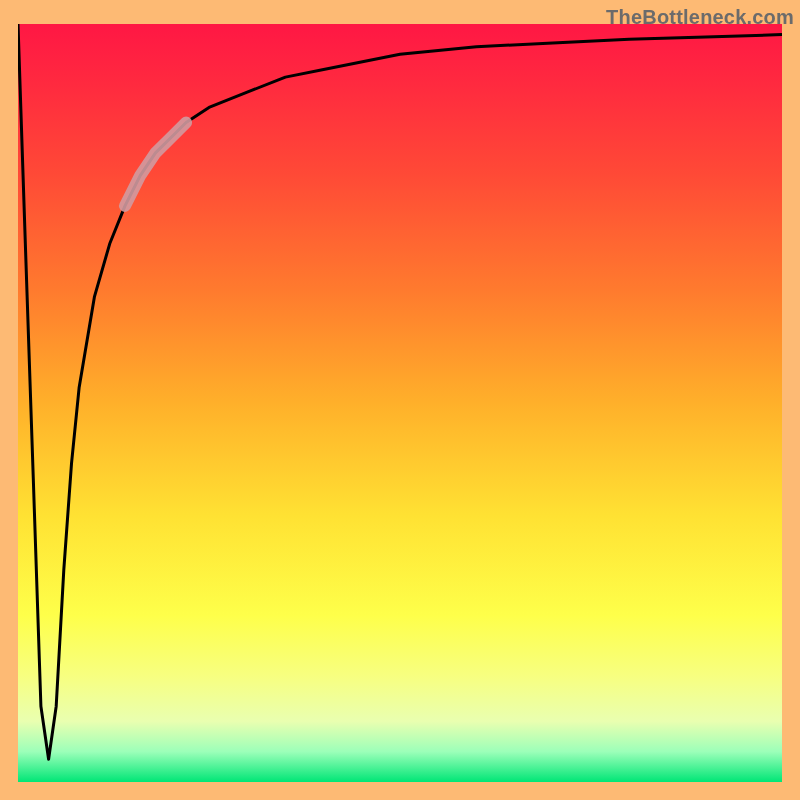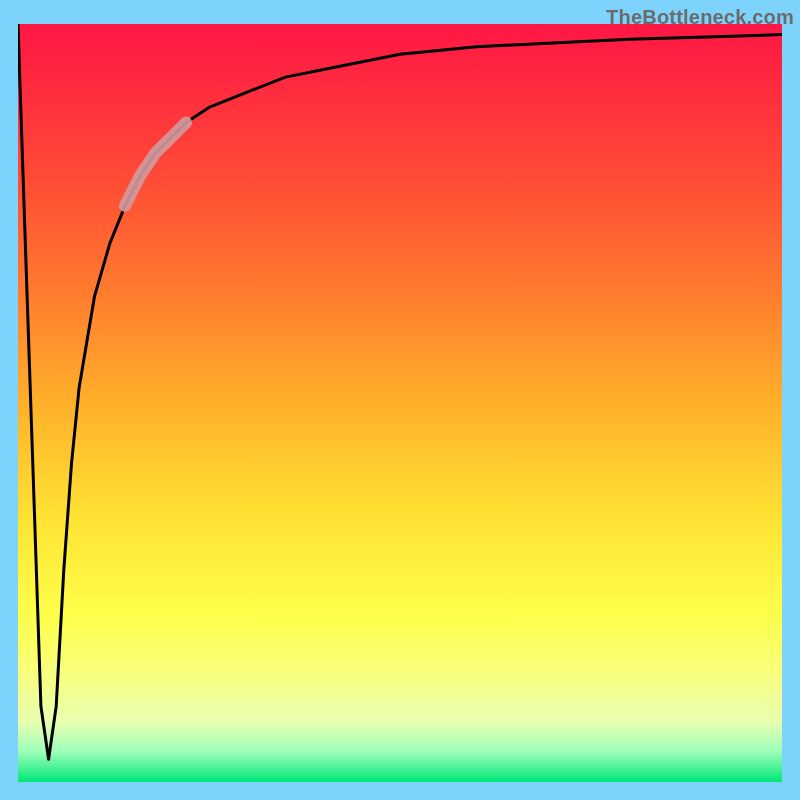--- a/index.html
+++ b/index.html
@@ -8,21 +8,21 @@
     width: 800px;
     height: 800px;
     overflow: hidden;
     font-family: Arial, Helvetica, sans-serif;
     background: #000;
   }
   .wrap {
     position: relative;
     width: 800px;
     height: 800px;
-    background: #7dd3fc;
+    background: #fdba74;
   }
   .plot {
     position: absolute;
     left: 18px;
     top: 24px;
     width: 764px;
     height: 758px;
     background: linear-gradient(
       to bottom,
       #ff1744 0%,

